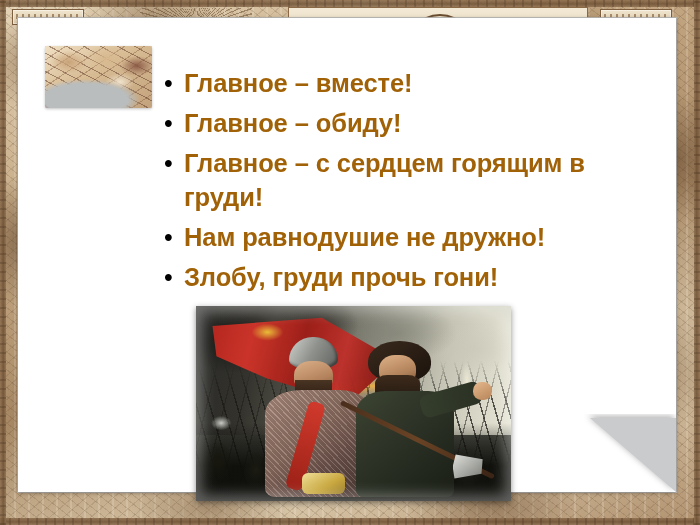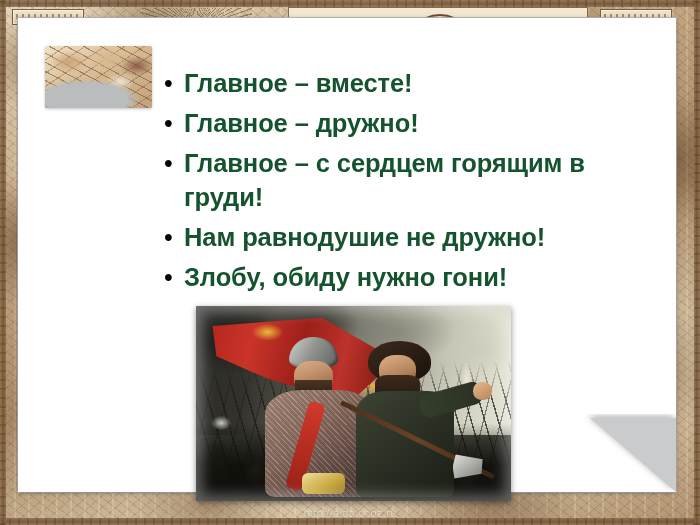--- a/index.html
+++ b/index.html
@@ -184,21 +184,21 @@
   .bullet-dot {
     flex: 0 0 auto;
     width: 20px;
     text-align: left;
     color: #000000;
     font-size: 25px;
     line-height: 34px;
   }
   .bullet-text {
     flex: 1 1 auto;
-    color: #14532d;
+    color: #a16207;
     font-size: 25.5px;
     font-weight: bold;
     line-height: 34px;
     letter-spacing: -0.1px;
   }
 
   
   .painting {
     position: absolute;
     left: 178px;
@@ -414,36 +414,36 @@
 
     <div class="bullets">
 
       <div class="bullet-row">
         <span class="bullet-dot">•</span>
         <span class="bullet-text">Главное – вместе!</span>
       </div>
 
       <div class="bullet-row">
         <span class="bullet-dot">•</span>
-        <span class="bullet-text">Главное – дружно!</span>
+        <span class="bullet-text">Главное – обиду!</span>
       </div>
 
       <div class="bullet-row">
         <span class="bullet-dot">•</span>
         <span class="bullet-text">Главное – с сердцем горящим в груди!</span>
       </div>
 
       <div class="bullet-row">
         <span class="bullet-dot">•</span>
         <span class="bullet-text">Нам равнодушие не дружно!</span>
       </div>
 
       <div class="bullet-row">
         <span class="bullet-dot">•</span>
-        <span class="bullet-text">Злобу, обиду нужно гони!</span>
+        <span class="bullet-text">Злобу, груди прочь гони!</span>
       </div>
 
     </div>
 
     <div class="painting" title="Минин и Пожарский с красным знаменем">
       <div class="layer p-sky"></div>
       <div class="layer p-smoke"></div>
       <div class="layer p-fire"></div>
       <div class="layer p-city"></div>
       <div class="layer p-pikes"></div>
@@ -474,15 +474,14 @@
       <div class="layer p-blur-edge"></div>
     </div>
 
     <div class="page-curl">
       <div class="cut"></div>
       <div class="curl-flap"></div>
     </div>
 
   </div>
 
-  <div class="watermark">http://aida.ucoz.ru</div>
 
 </div>
 
 </body></html>

